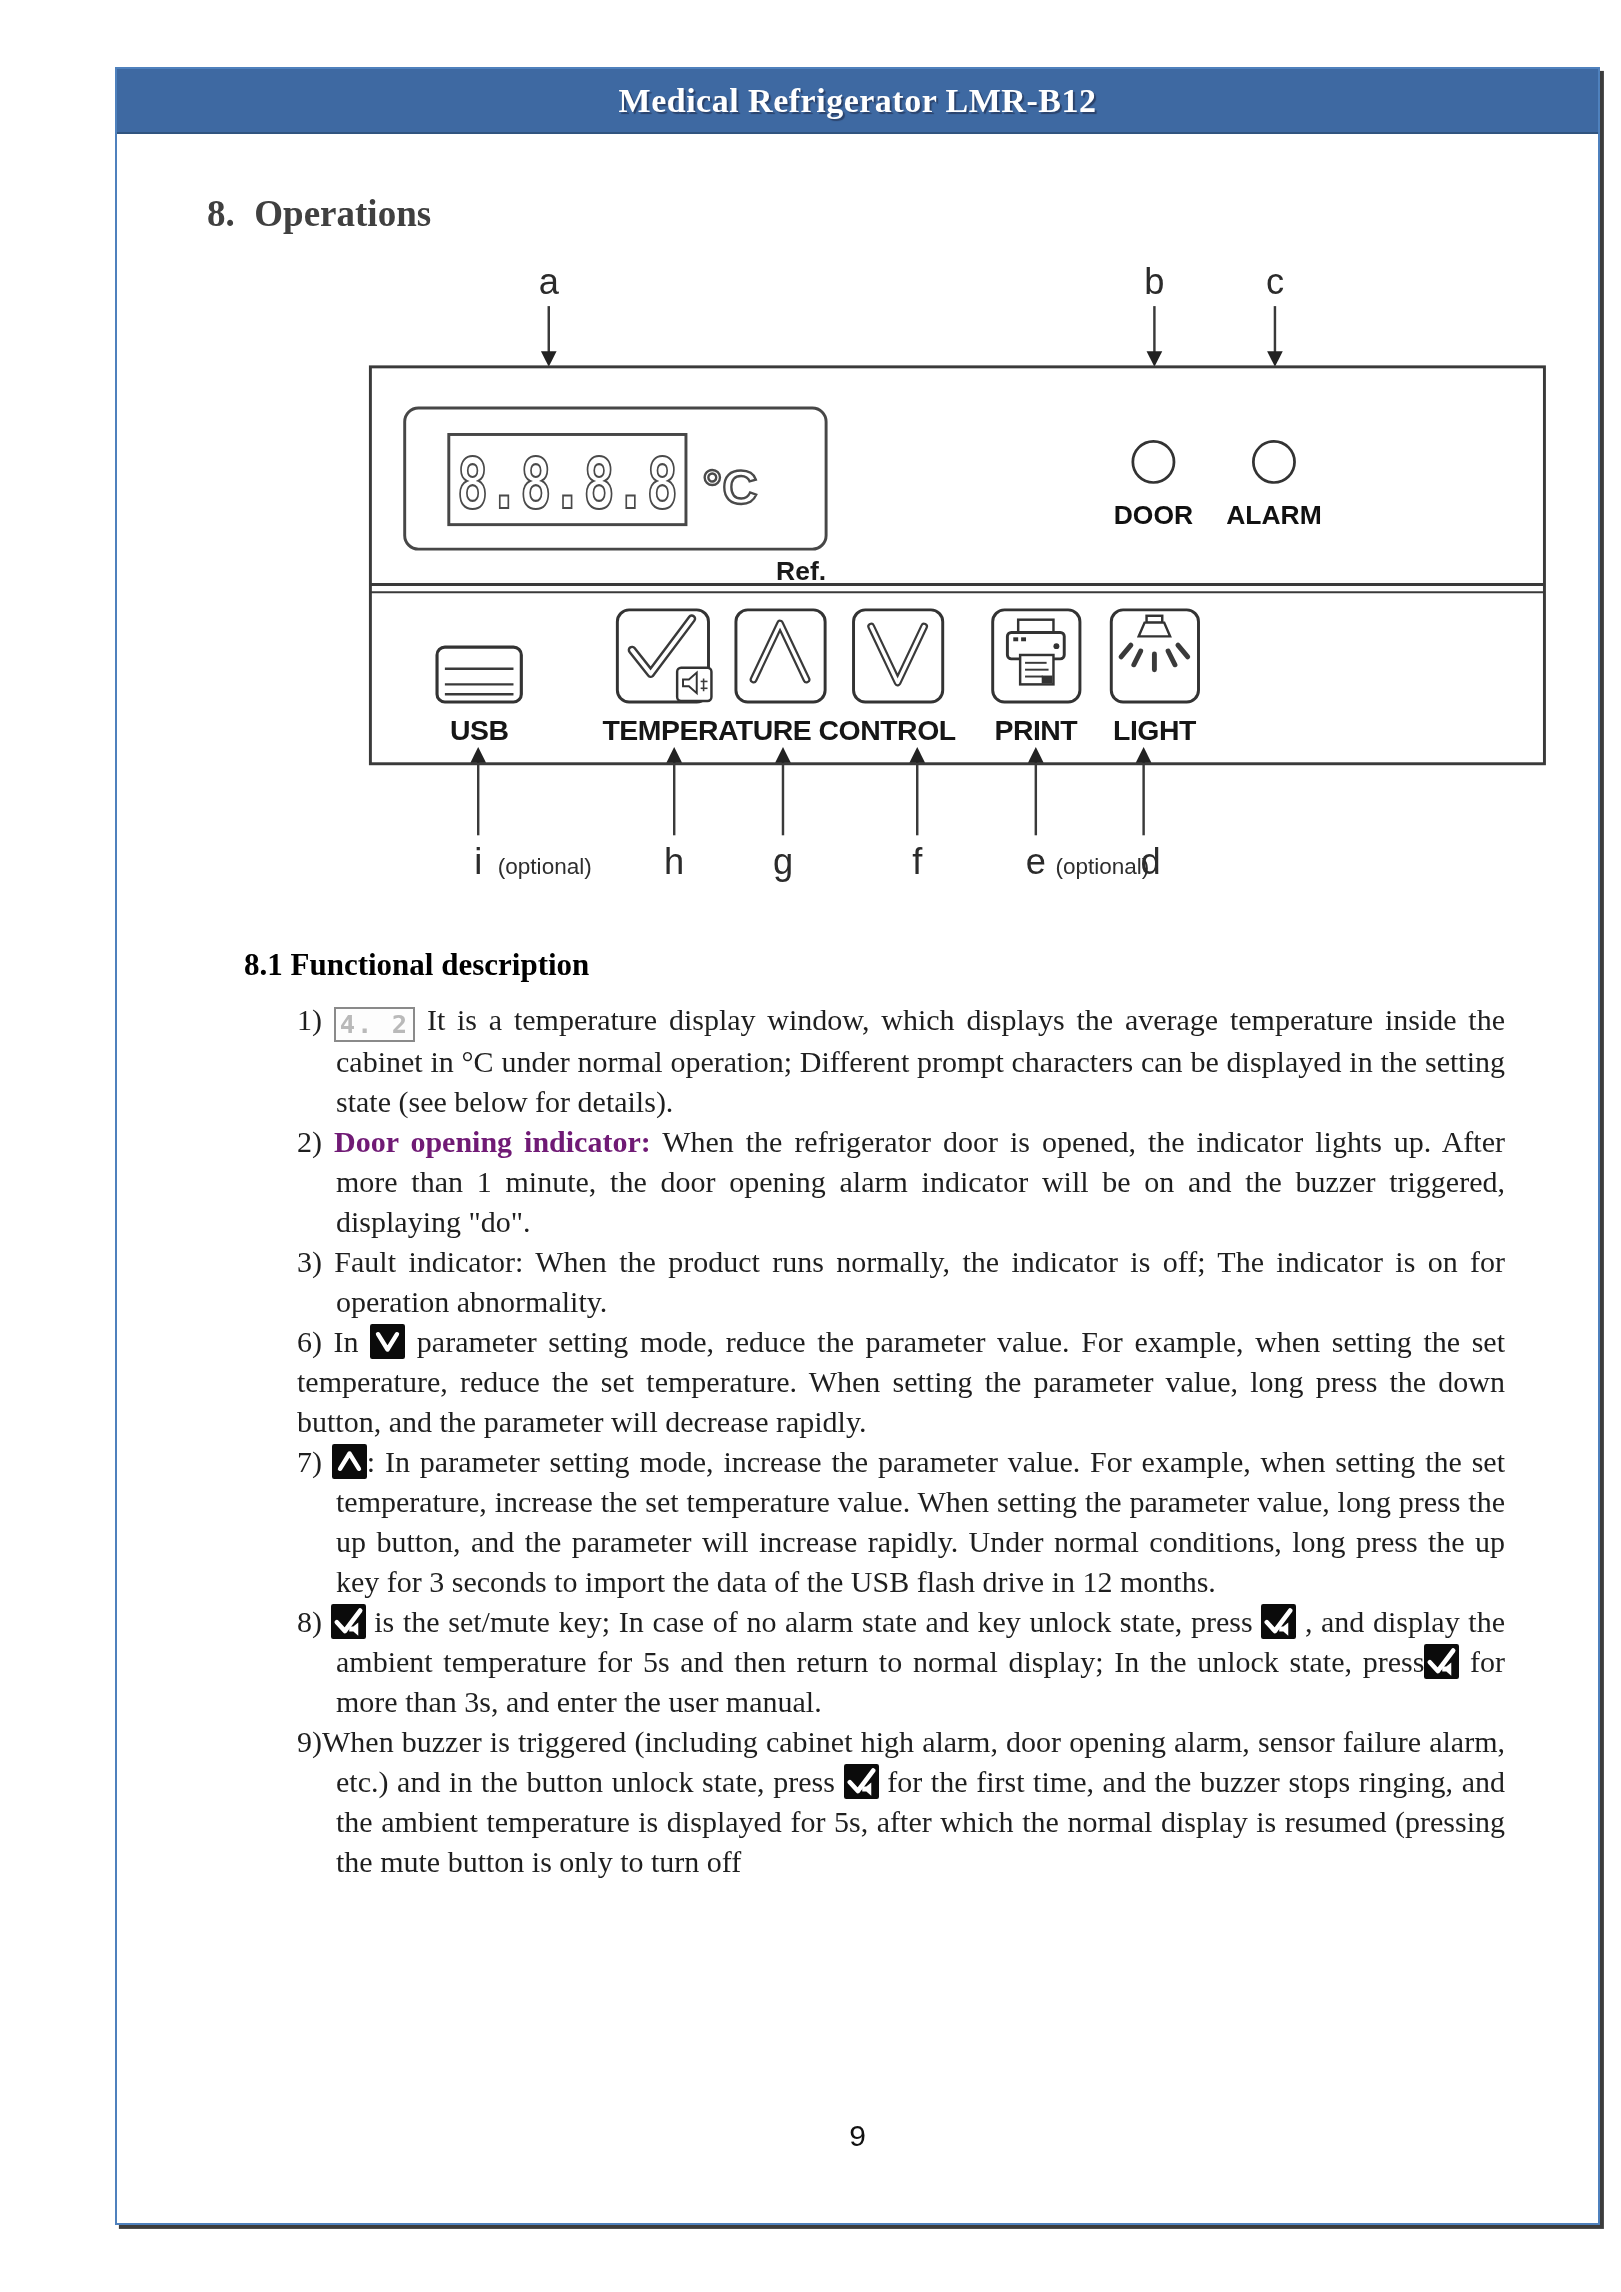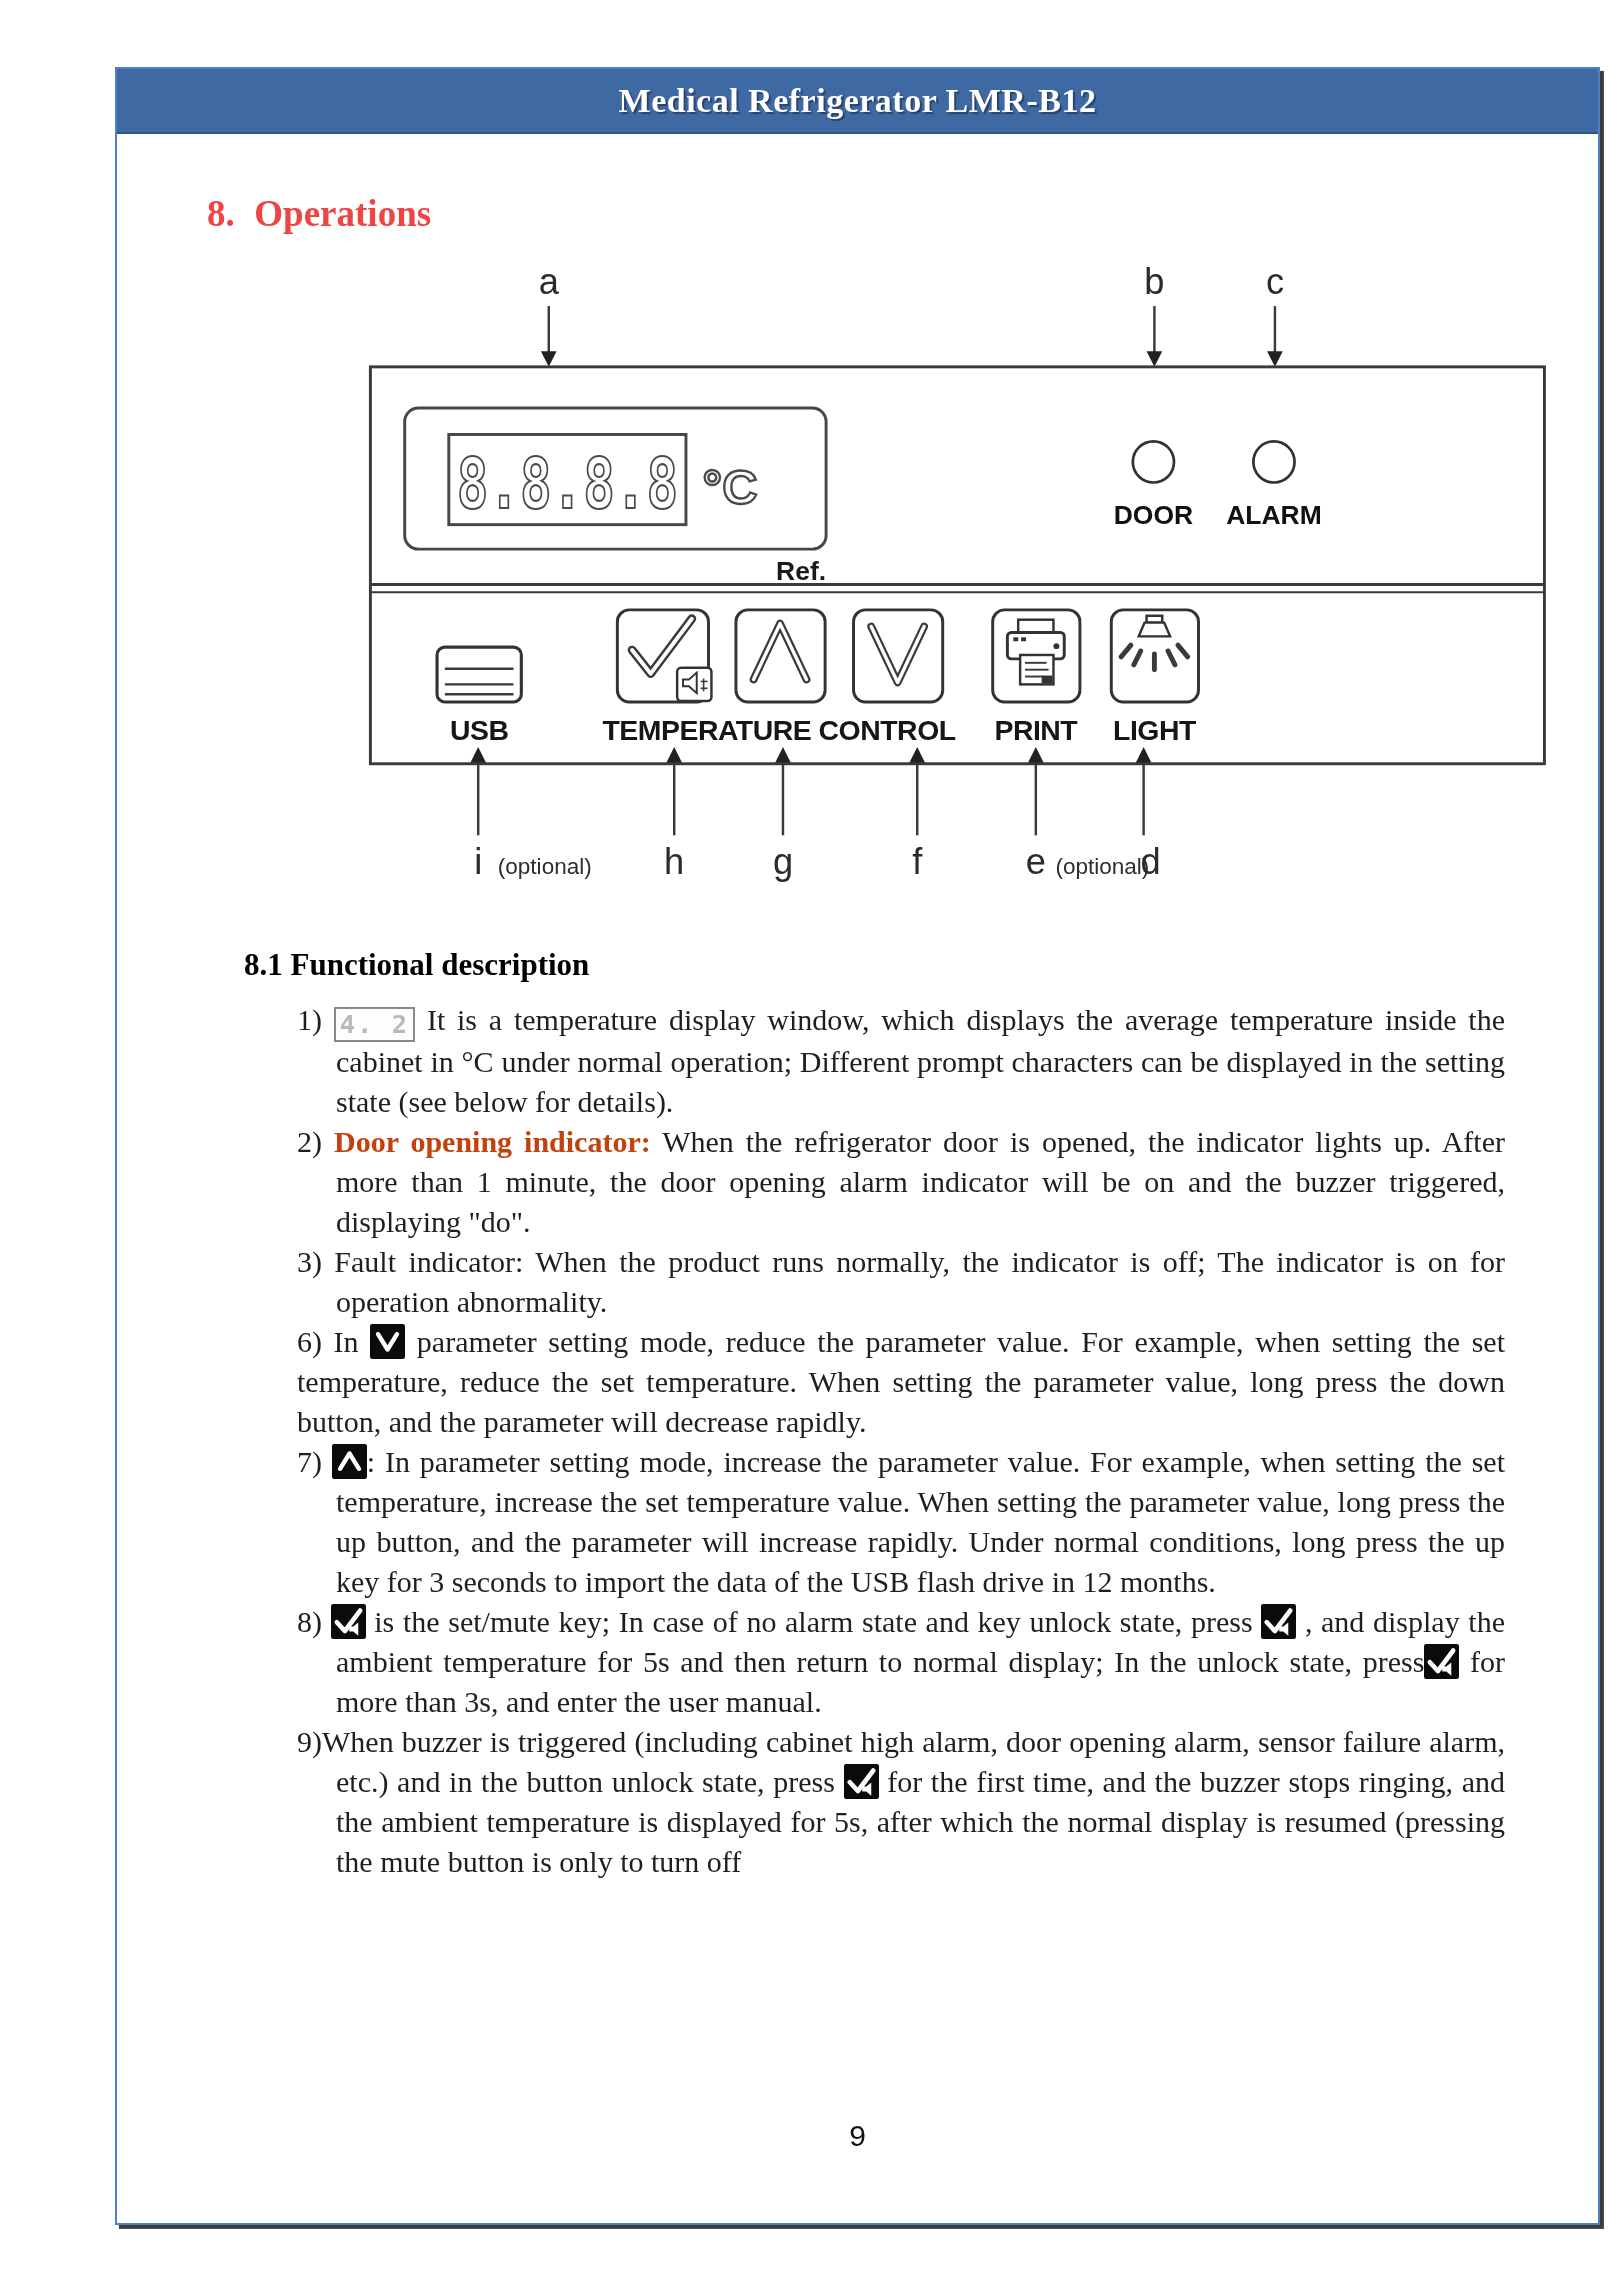--- a/index.html
+++ b/index.html
@@ -5,30 +5,30 @@
   html,body{margin:0;padding:0;background:#ffffff;}
   .page{position:relative;width:1621px;height:2293px;background:#fff;overflow:hidden;
         font-family:"Liberation Serif",serif;margin-left:48px;}
   .frame{position:absolute;left:67px;top:67px;width:1481px;height:2154px;
          border:2.9px solid #4f81bd;box-shadow:3.9px 3.9px 0 #3c3c3c;background:#fff;}
   .banner{position:absolute;left:0;top:0;right:0;height:63px;background:#3e69a2;
           border-bottom:2.9px solid #30547f;display:flex;align-items:center;justify-content:center;}
   .banner-title{color:#ffffff;font-size:34px;font-weight:bold;letter-spacing:0.5px;
           text-shadow:2px 2px 1px rgba(20,20,40,.45);font-family:"Liberation Serif",serif;}
   .section-title{position:absolute;left:90px;top:123px;font-size:37px;font-weight:bold;
-          color:#ef4444;}
+          color:#404040;}
   .section-title .sec-num{margin-right:19.6px;}
   .figure{position:absolute;left:175px;top:188px;width:1274px;height:647px;}
   .subsection-title{position:absolute;left:127px;top:878px;font-size:31px;font-weight:bold;color:#000;}
   .function-list{position:absolute;left:180px;top:931px;width:1208px;font-size:30px;
           line-height:40px;color:#1f1f1f;}
   .li{text-align:justify;}
   .li.hang{padding-left:39px;text-indent:-39px;}
   .li.flush{padding-left:0;text-indent:0;}
-  .li strong{color:#c2410c;}
+  .li strong{color:#701a75;}
   .num{display:inline;}
   .segbox{display:inline-block;border:2px solid #8a8a8a;background:#fdfdfd;color:#b9b9b9;
           font-family:"DejaVu Sans Mono",monospace;font-size:25.5px;line-height:29px;
           padding:1px 4px;font-weight:bold;letter-spacing:2px;vertical-align:-2.9px;text-indent:0;}
   .kicon{display:inline-block;width:35px;height:35px;vertical-align:-6.9px;text-indent:0;}
   .kicon svg{display:block;width:100%;height:100%;}
   .footer-page{position:absolute;left:0;right:0;top:2050px;text-align:center;
           font-family:"Liberation Sans",sans-serif;font-size:30px;color:#111;}
   
   .callout-letter{font-family:"Liberation Sans",sans-serif;font-size:37px;fill:#2b2b2b;text-anchor:middle;}

